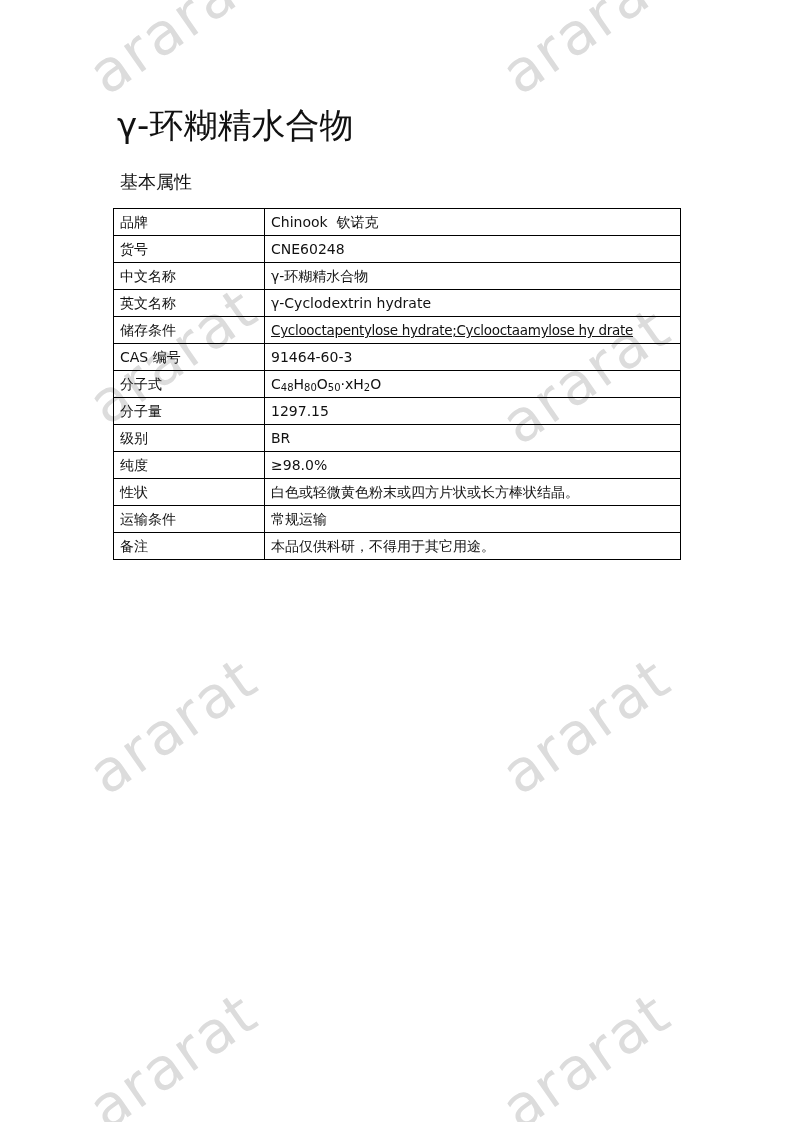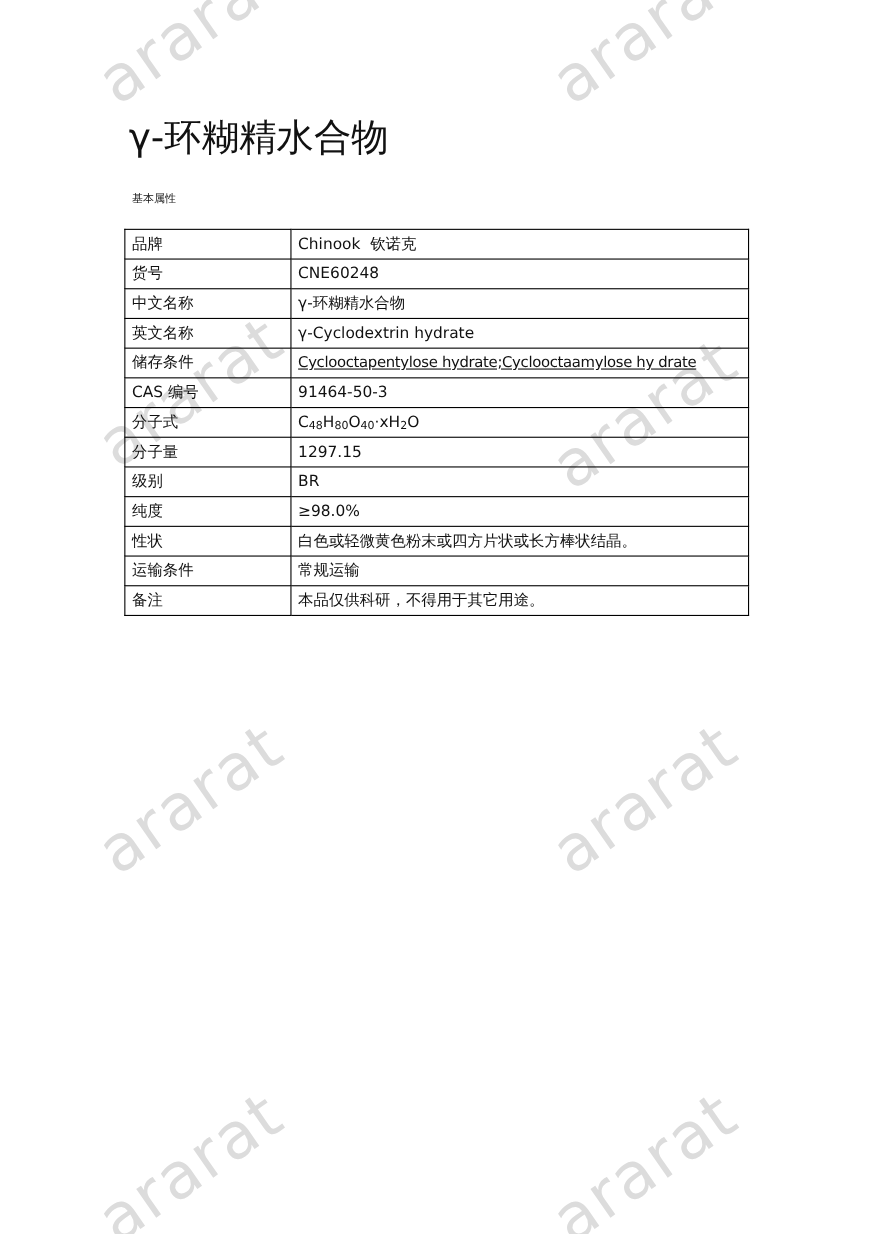--- a/index.html
+++ b/index.html
@@ -14,21 +14,21 @@
       transform: rotate(-35deg); transform-origin: left bottom;
       white-space: nowrap; user-select: none; z-index: 0;
     }
     .content { position: absolute; left: 0; top: 0; width: 793px; height: 1122px; z-index: 1; }
     .title {
       position: absolute; left: 117px; top: 103px; margin: 0;
       font-size: 34px; font-weight: normal; line-height: 44px; color: #111;
     }
     .subtitle {
       position: absolute; left: 120px; top: 172px;
-      font-size: 10px; line-height: 20px; color: #111;
+      font-size: 18px; line-height: 20px; color: #111;
     }
     table.props {
       position: absolute; left: 113px; top: 208px; width: 568px;
       border-collapse: collapse; table-layout: fixed;
       font-size: 14px; color: #111; background: transparent;
     }
     table.props td {
       border: 1px solid #000; height: 26px; padding: 0 6px;
       line-height: 26px; white-space: nowrap; overflow: hidden;
     }
@@ -68,25 +68,25 @@
       <tr>
         <td class="key">英文名称</td>
         <td>γ-Cyclodextrin hydrate</td>
       </tr>
       <tr>
         <td class="key">储存条件</td>
         <td style="font-size:13.5px;letter-spacing:-0.3px;text-decoration:underline;">Cyclooctapentylose hydrate;Cyclooctaamylose hy drate</td>
       </tr>
       <tr>
         <td class="key">CAS 编号</td>
-        <td>91464-50-3</td>
+        <td>91464-60-3</td>
       </tr>
       <tr>
         <td class="key">分子式</td>
-        <td><span>C</span><sub>48</sub><span>H</span><sub>80</sub><span>O</span><sub>40</sub><span>·xH</span><sub>2</sub><span>O</span></td>
+        <td><span>C</span><sub>48</sub><span>H</span><sub>80</sub><span>O</span><sub>50</sub><span>·xH</span><sub>2</sub><span>O</span></td>
       </tr>
       <tr>
         <td class="key">分子量</td>
         <td>1297.15</td>
       </tr>
       <tr>
         <td class="key">级别</td>
         <td>BR</td>
       </tr>
       <tr>

